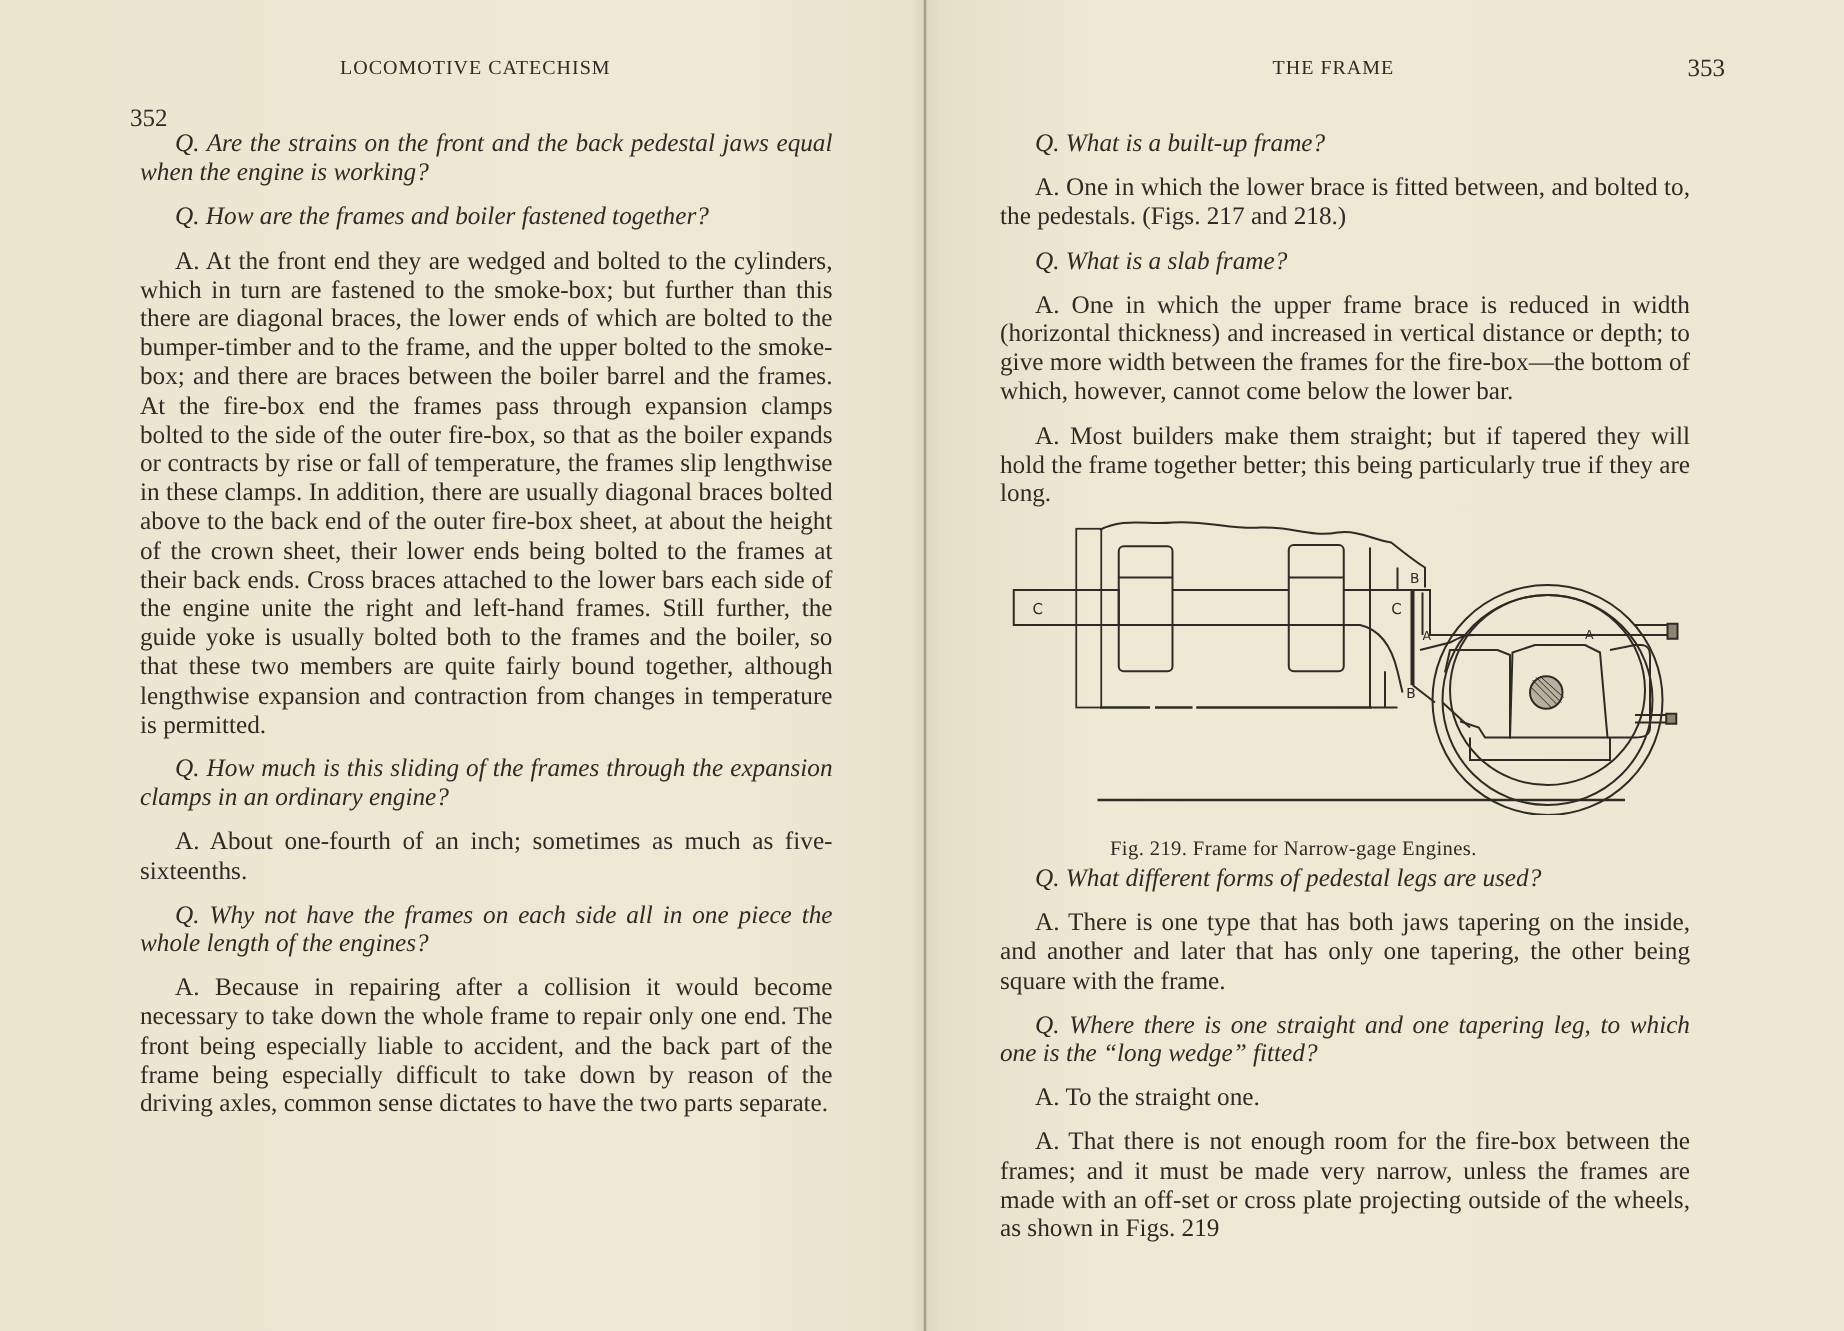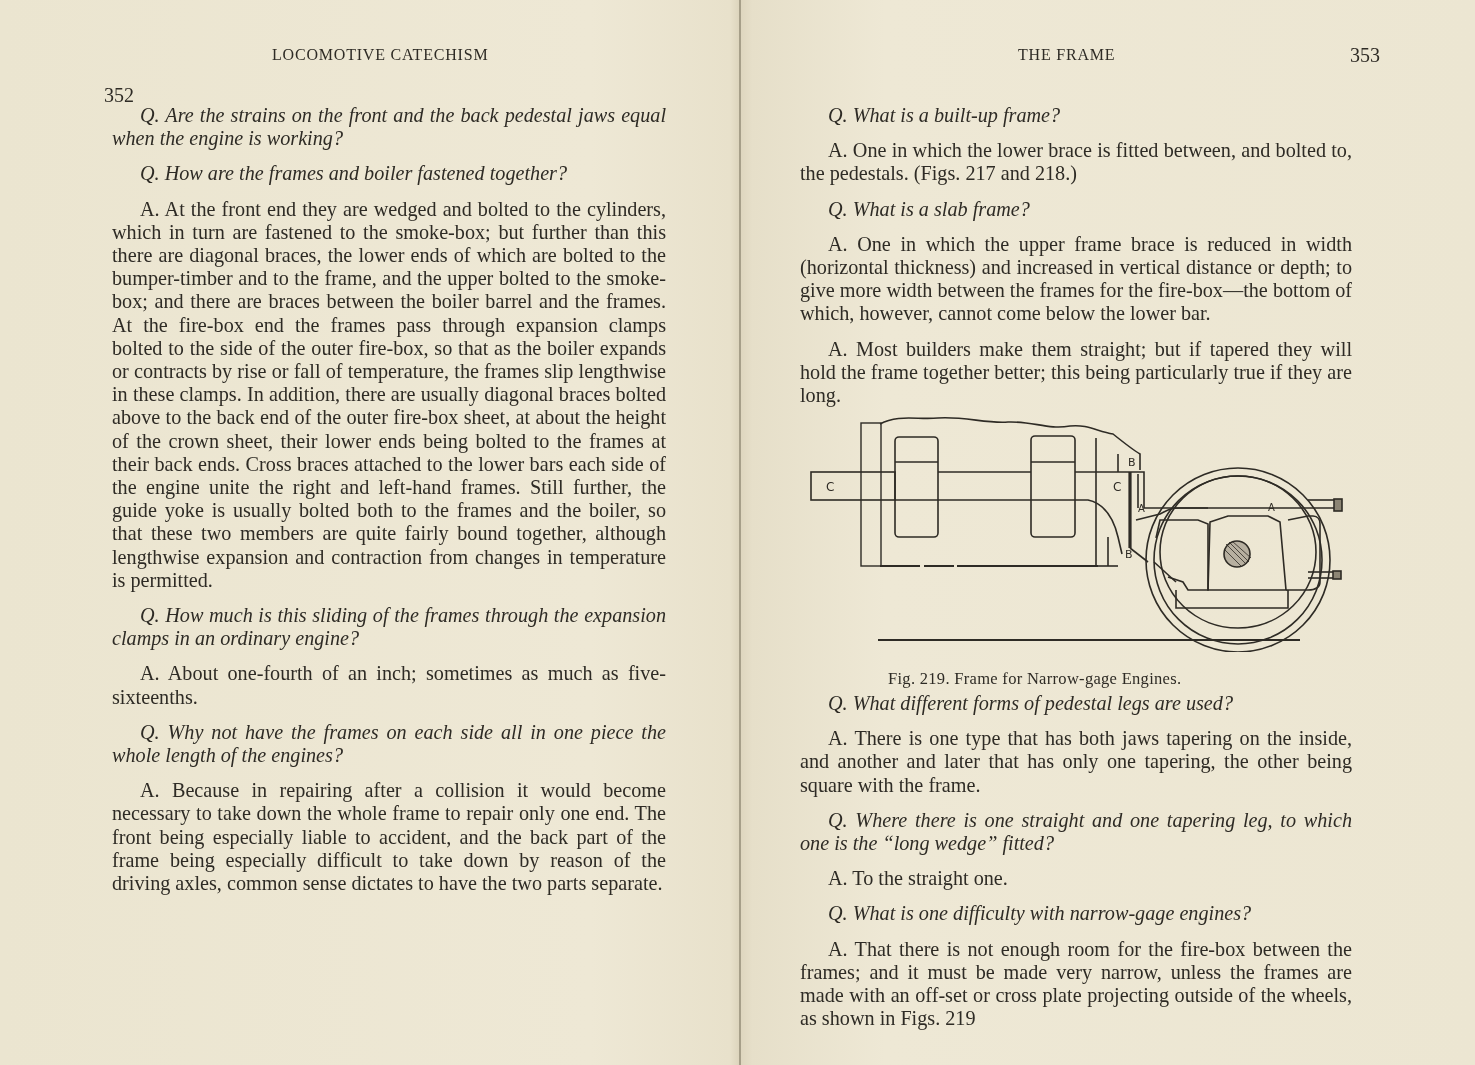--- a/index.html
+++ b/index.html
@@ -128,17 +128,16 @@
         <text x="480" y="99" fill="#2e2b25" stroke="none" font-size="10">A</text>
       </svg>
       <figcaption>Fig. 219.  Frame for Narrow-gage Engines.</figcaption>
     </figure>
 
     <div class="rp">
       <p class="q">Q. What different forms of pedestal legs are used?</p>
       <p class="a">A. There is one type that has both jaws tapering on the inside, and another and later that has only one tapering, the other being square with the frame.</p>
       <p class="q">Q. Where there is one straight and one tapering leg, to which one is the “long wedge” fitted?</p>
       <p class="a">A. To the straight one.</p>
-      <p class="q">Q. What is one difficulty with narrow-gage engines?</p>
       <p class="a">A. That there is not enough room for the fire-box between the frames; and it must be made very narrow, unless the frames are made with an off-set or cross plate projecting outside of the wheels, as shown in Figs. 219</p>
     </div>
   </div>
 </div>
 
 </body></html>

